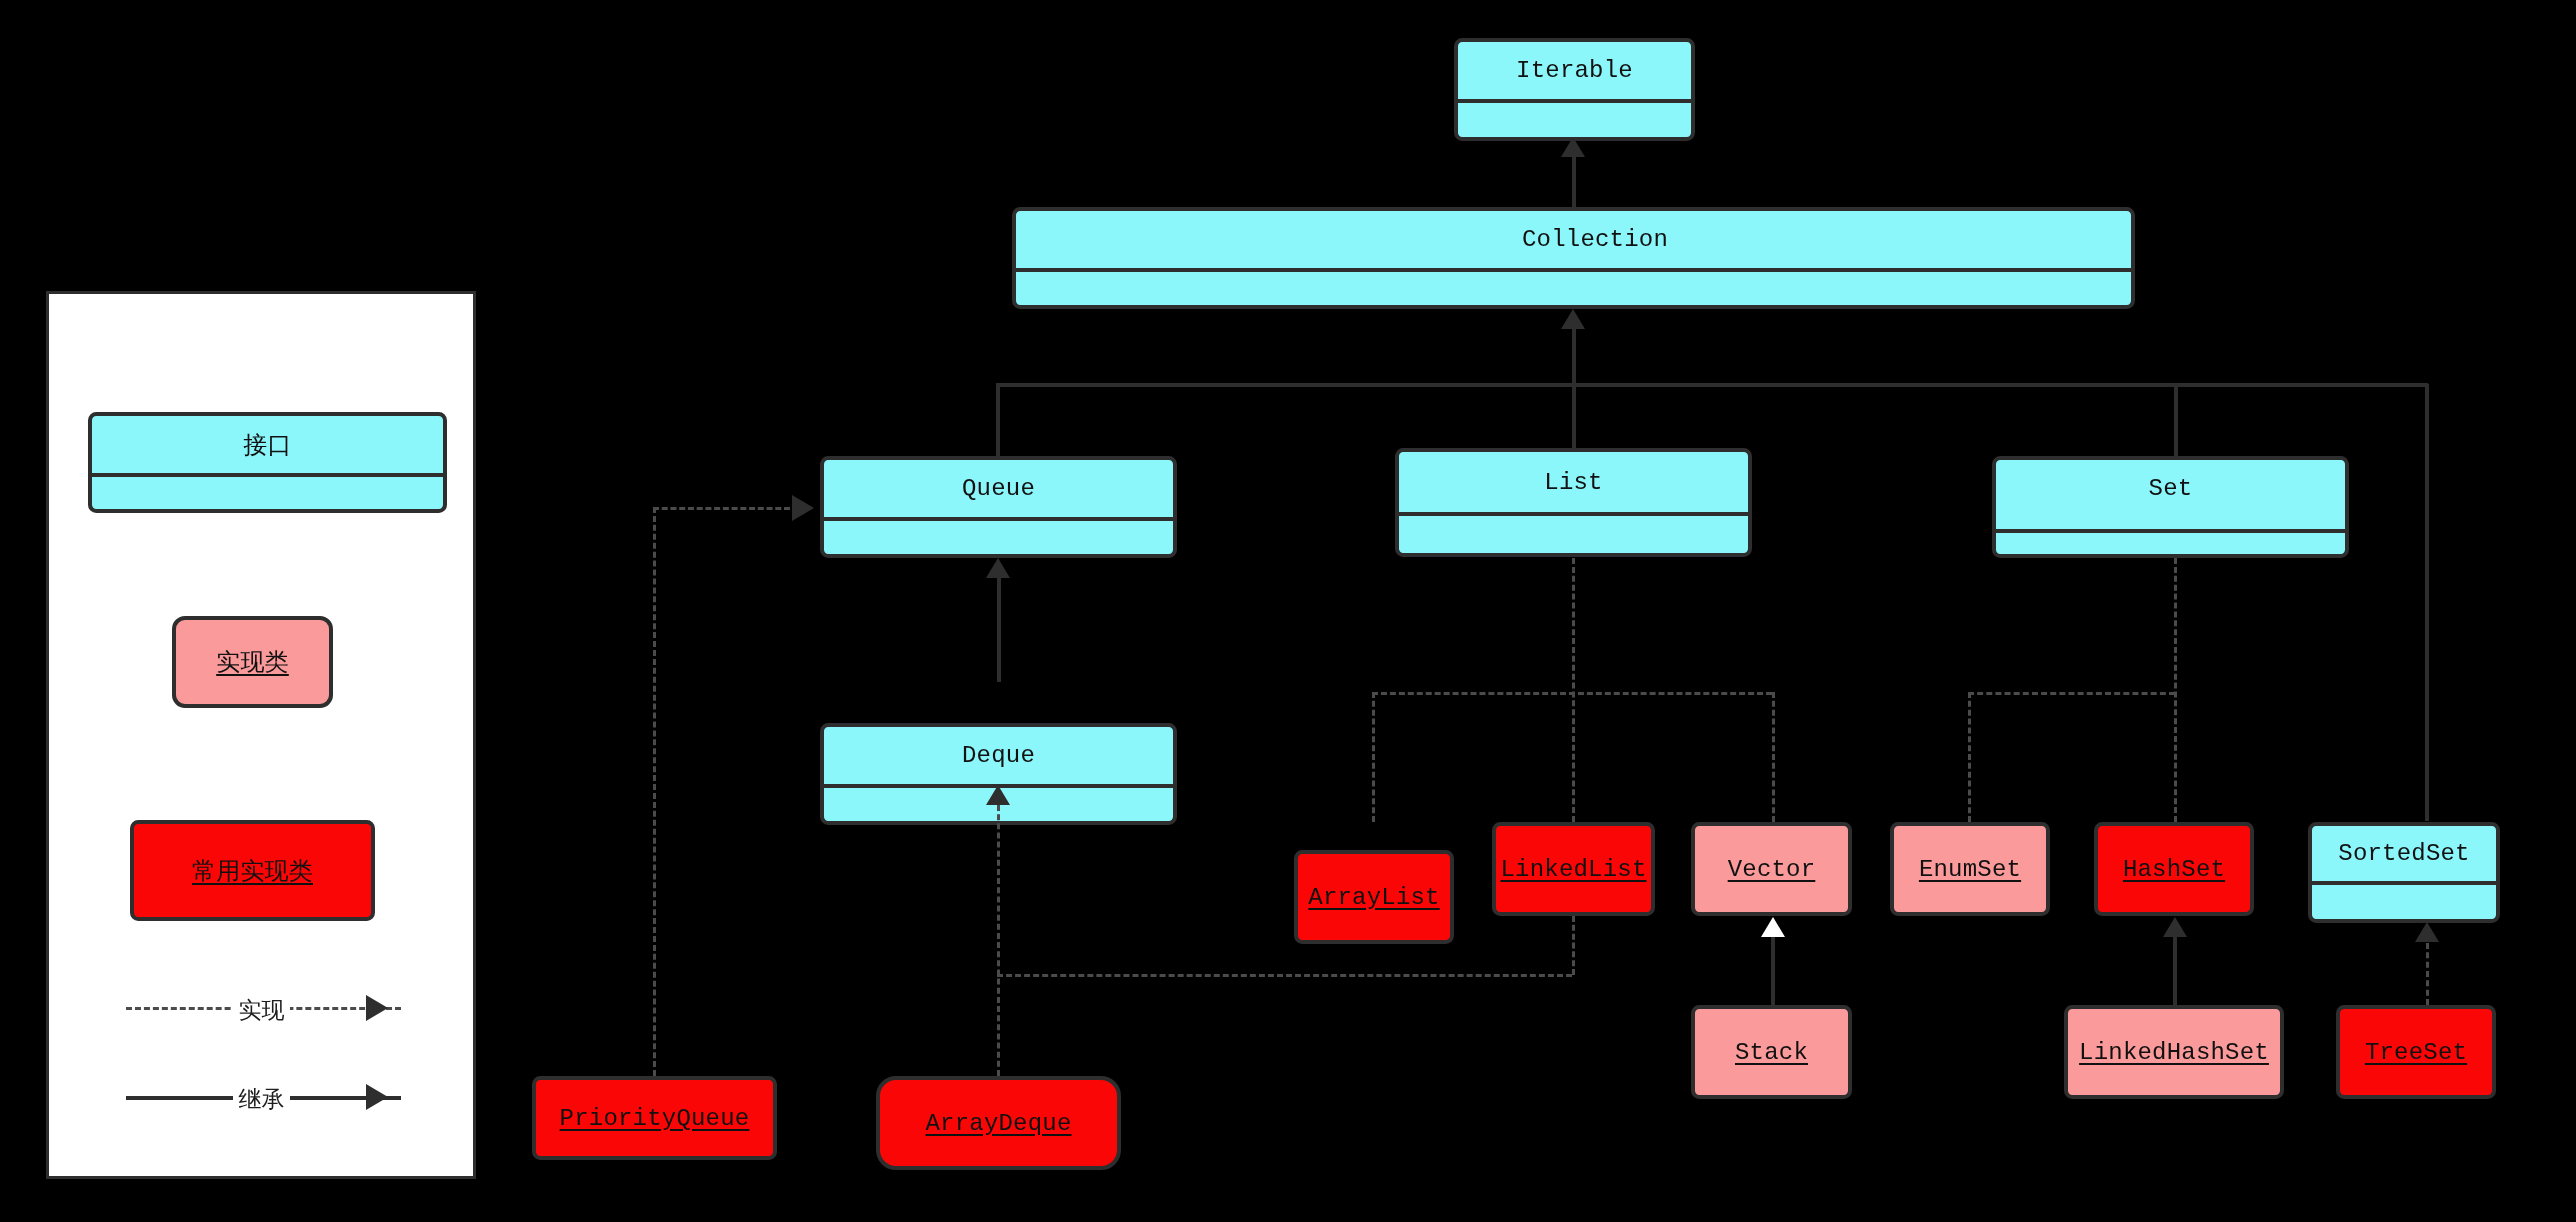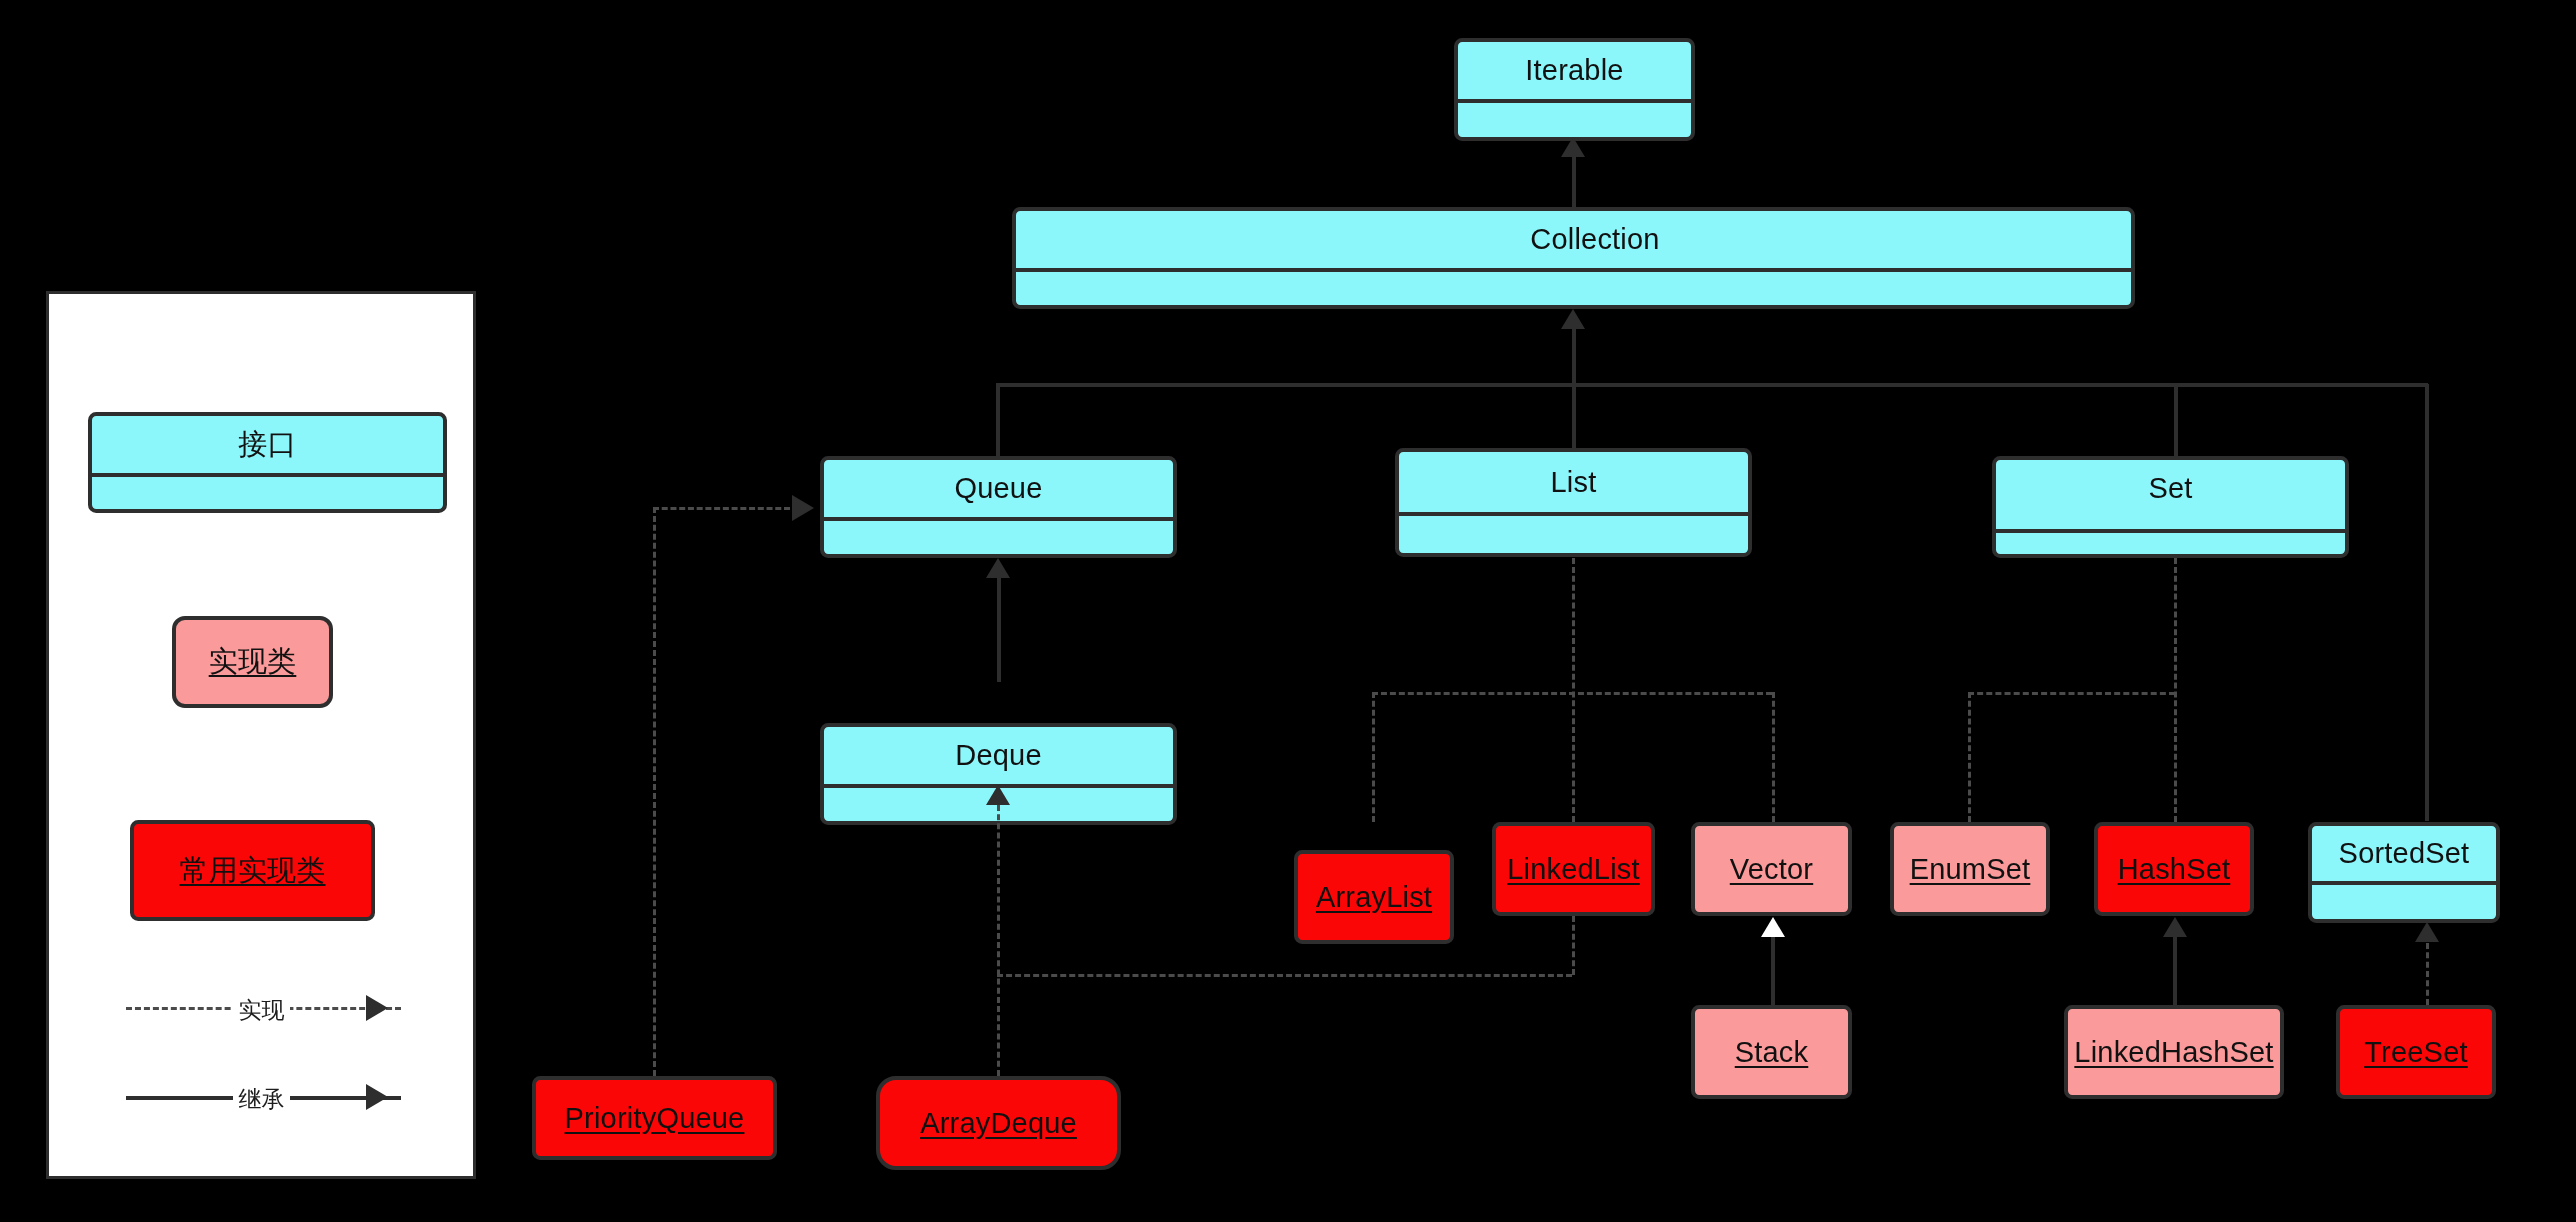--- a/index.html
+++ b/index.html
@@ -3,21 +3,21 @@
 <meta charset="utf-8">
 <style>
   html,body{margin:0;padding:0;background:#000;}
   body{font-family:"Liberation Sans","DejaVu Sans",sans-serif;}
   #stage{position:relative;width:2576px;height:1223px;background:#000000;overflow:hidden;}
 
   
   .node{position:absolute;box-sizing:border-box;border:4.6px solid #2e2e2e;border-radius:8.2px;
         display:flex;flex-direction:column;}
   .node .title{flex:0 0 auto;display:flex;align-items:center;justify-content:center;
-        font-size:29px;color:#111;letter-spacing:0.2px;}
+        font-size:24px;color:#111;letter-spacing:0.2px;font-family:Liberation Mono, monospace;}
   .node .compart{flex:1 1 auto;border-top:4.6px solid #2e2e2e;}
 
   .iface{background:#8cf7fb;}
   .impl{background:#fb9a9a;}
   .impl-common{background:#fb0606;}
 
   .cls{align-items:center;justify-content:center;}
   .cls .title{width:100%;height:100%;text-decoration:underline;text-underline-offset:3.7px;}
 
   

